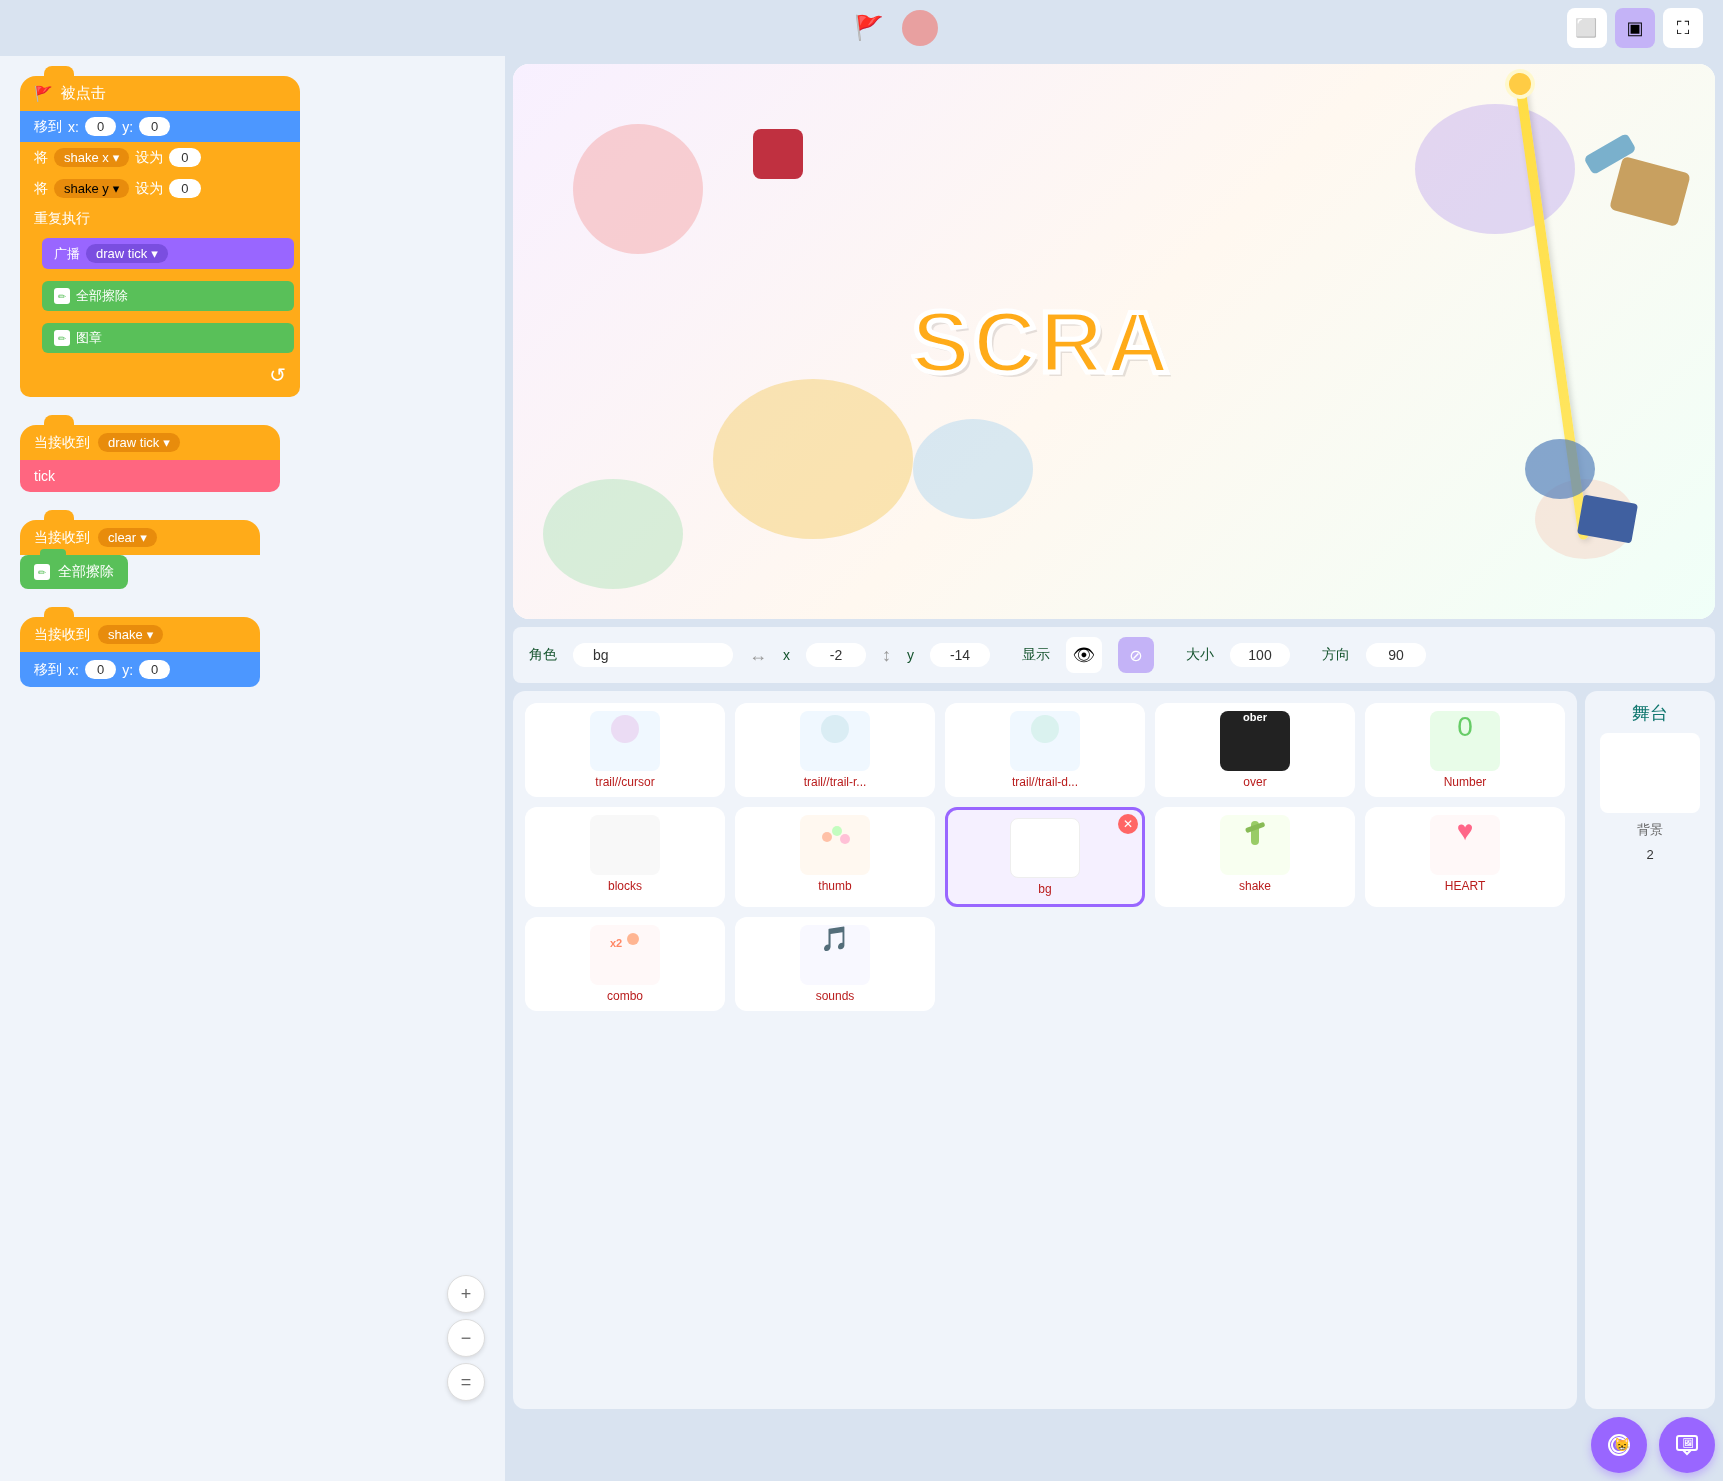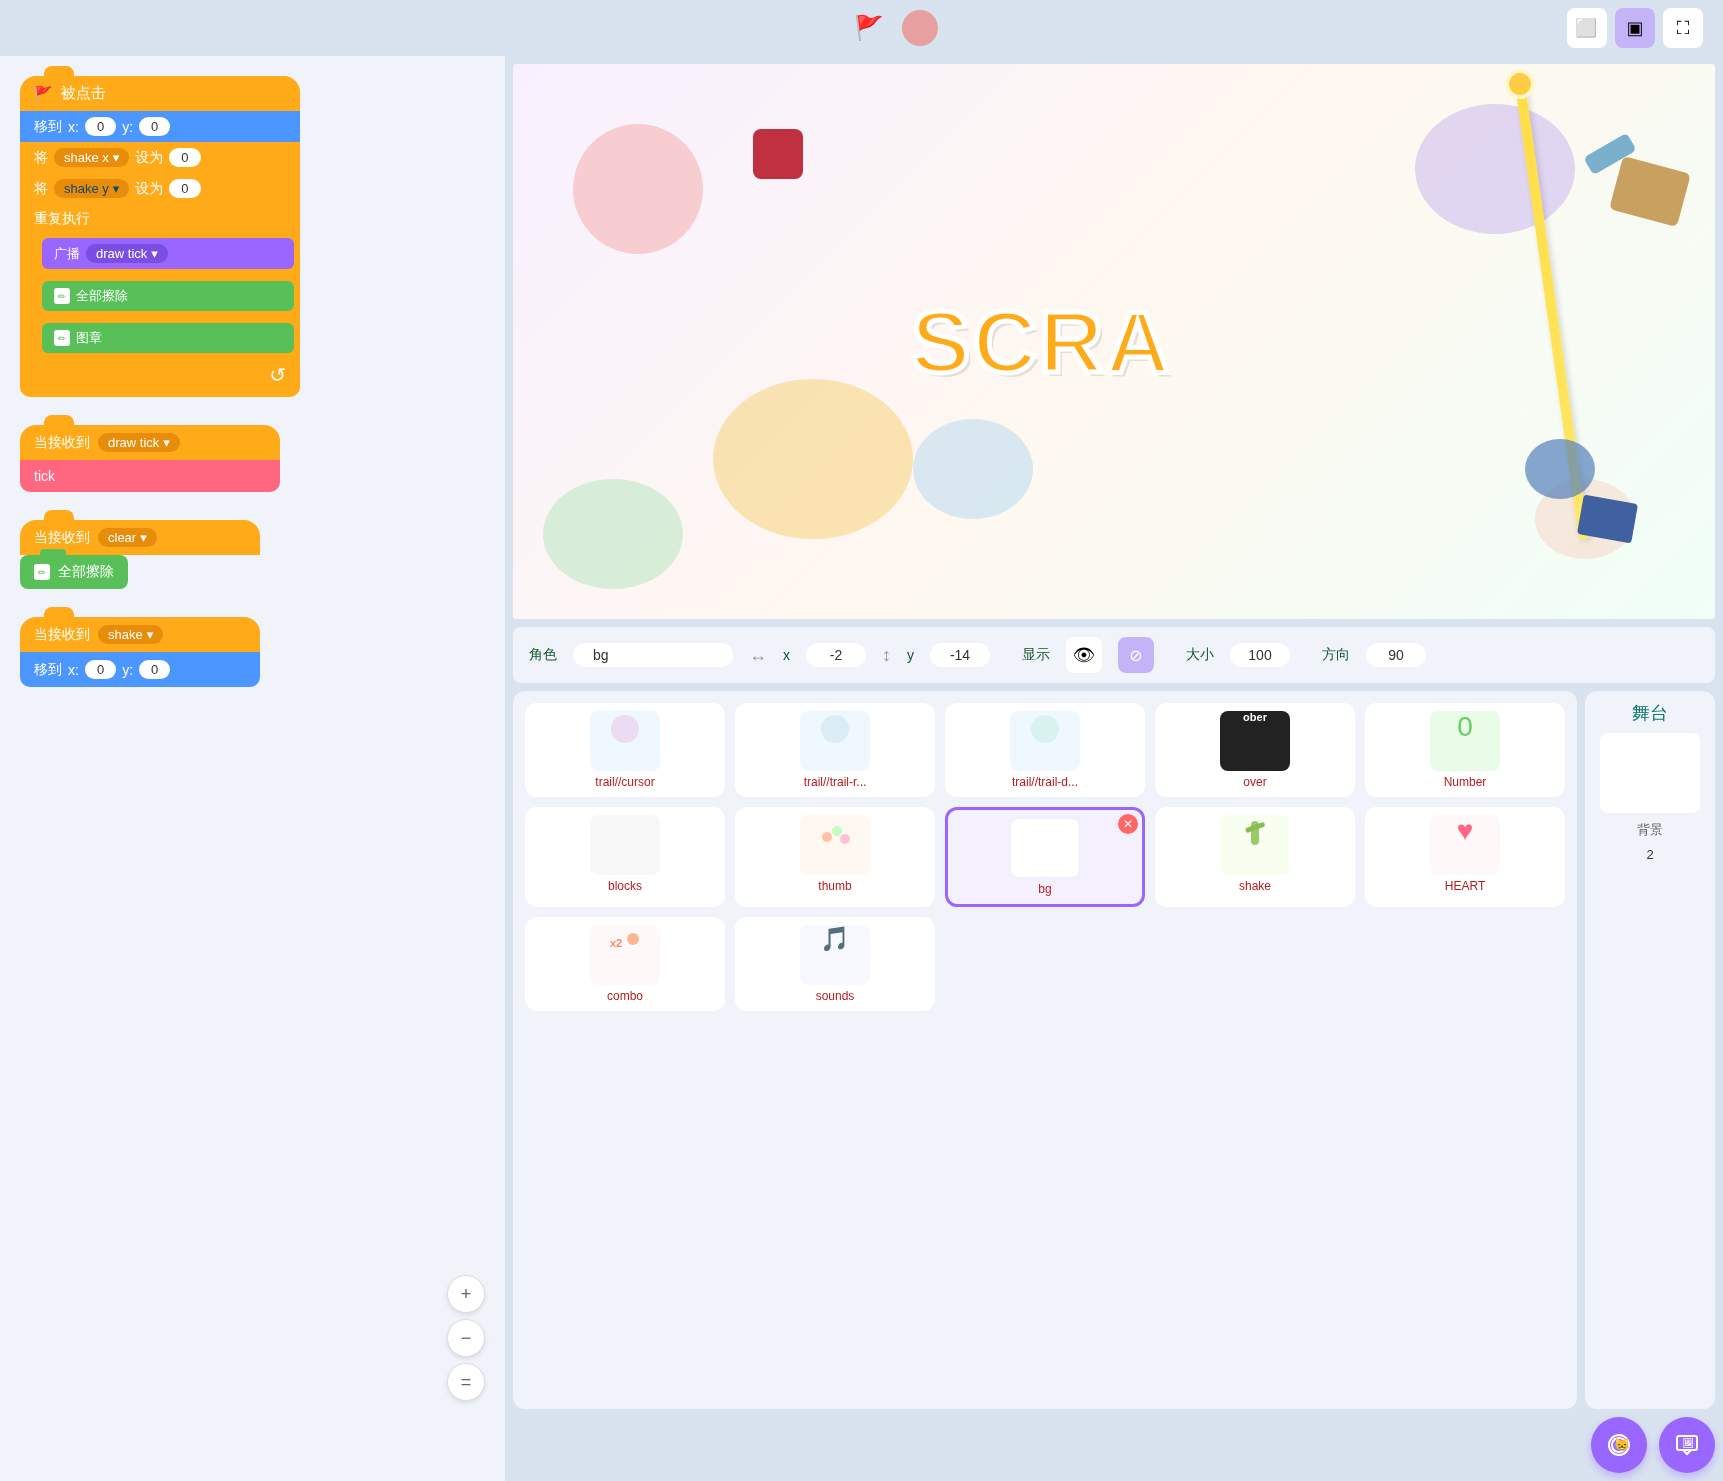--- a/index.html
+++ b/index.html
@@ -113,21 +113,21 @@
       display: flex;
       flex-direction: column;
       position: relative;
     }
 
     
     .stage-area {
       height: 555px;
       background: white;
       margin: 8px;
-      border-radius: 4px;
+      border-radius: 16px;
       overflow: hidden;
       position: relative;
     }
     .stage-canvas {
       width: 100%;
       height: 100%;
       background: linear-gradient(135deg, #f8f0ff 0%, #fff8f0 50%, #f0fff8 100%);
       position: relative;
       display: flex;
       align-items: center;
@@ -348,21 +348,21 @@
             <span style="background:#e88c0c;border-radius:20px;padding:2px 10px;color:white;font-size:13px;display:inline-flex;align-items:center;gap:4px;">
               <span>shake x</span>
               <span>▾</span>
             </span>
             <span>设为</span>
             <span style="background:white;border-radius:20px;padding:2px 12px;color:#333;font-size:13px;">0</span>
           </div>
 
           <div style="background:#ffab19; padding:6px 14px; color:white; font-size:14px; display:flex; align-items:center; gap:6px;">
             <span>将</span>
-            <span style="background:#e88c0c;border-radius:20px;padding:2px 10px;color:#0c4a6e;font-size:13px;display:inline-flex;align-items:flex-end;gap:4px;">
+            <span style="background:#e88c0c;border-radius:20px;padding:2px 10px;color:#000000;font-size:13px;display:inline-flex;align-items:flex-end;gap:4px;">
               <span>shake y</span>
               <span>▾</span>
             </span>
             <span>设为</span>
             <span style="background:white;border-radius:20px;padding:2px 12px;color:#333;font-size:13px;">0</span>
           </div>
 
           <div style="background:#ffab19; padding:6px 14px; color:white; font-size:14px; font-weight:500; display:flex; align-items:center;">
             <span>重复执行</span>
           </div>

